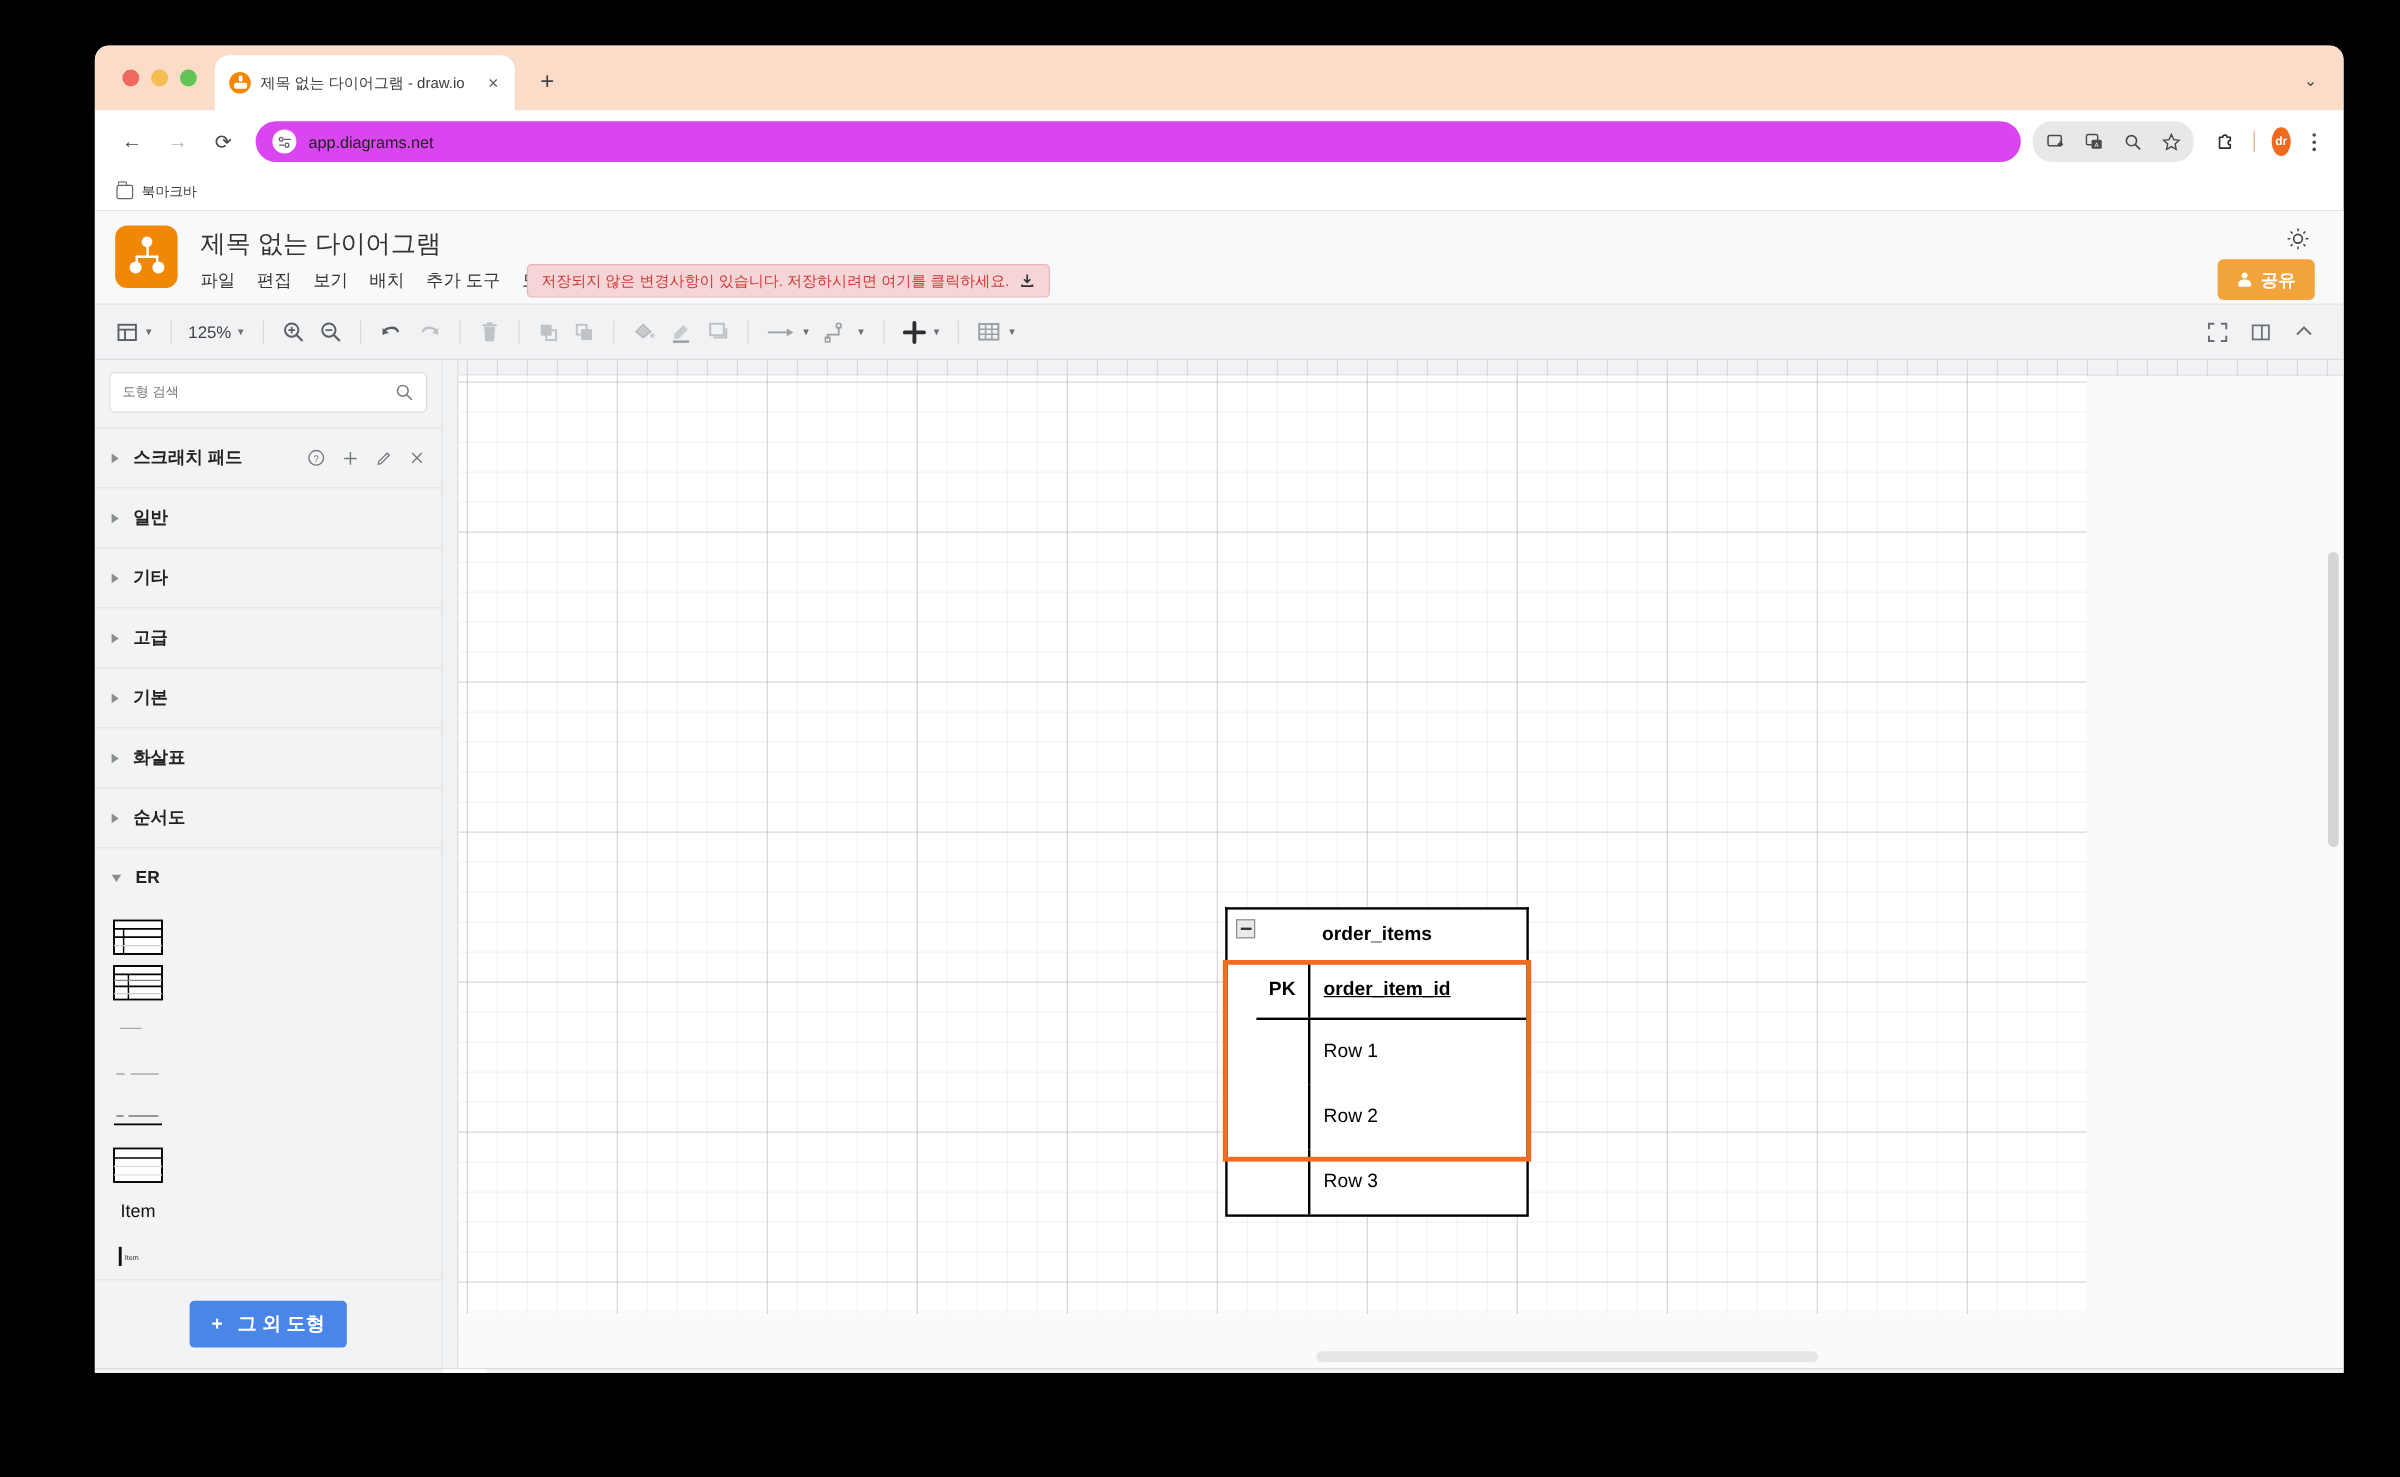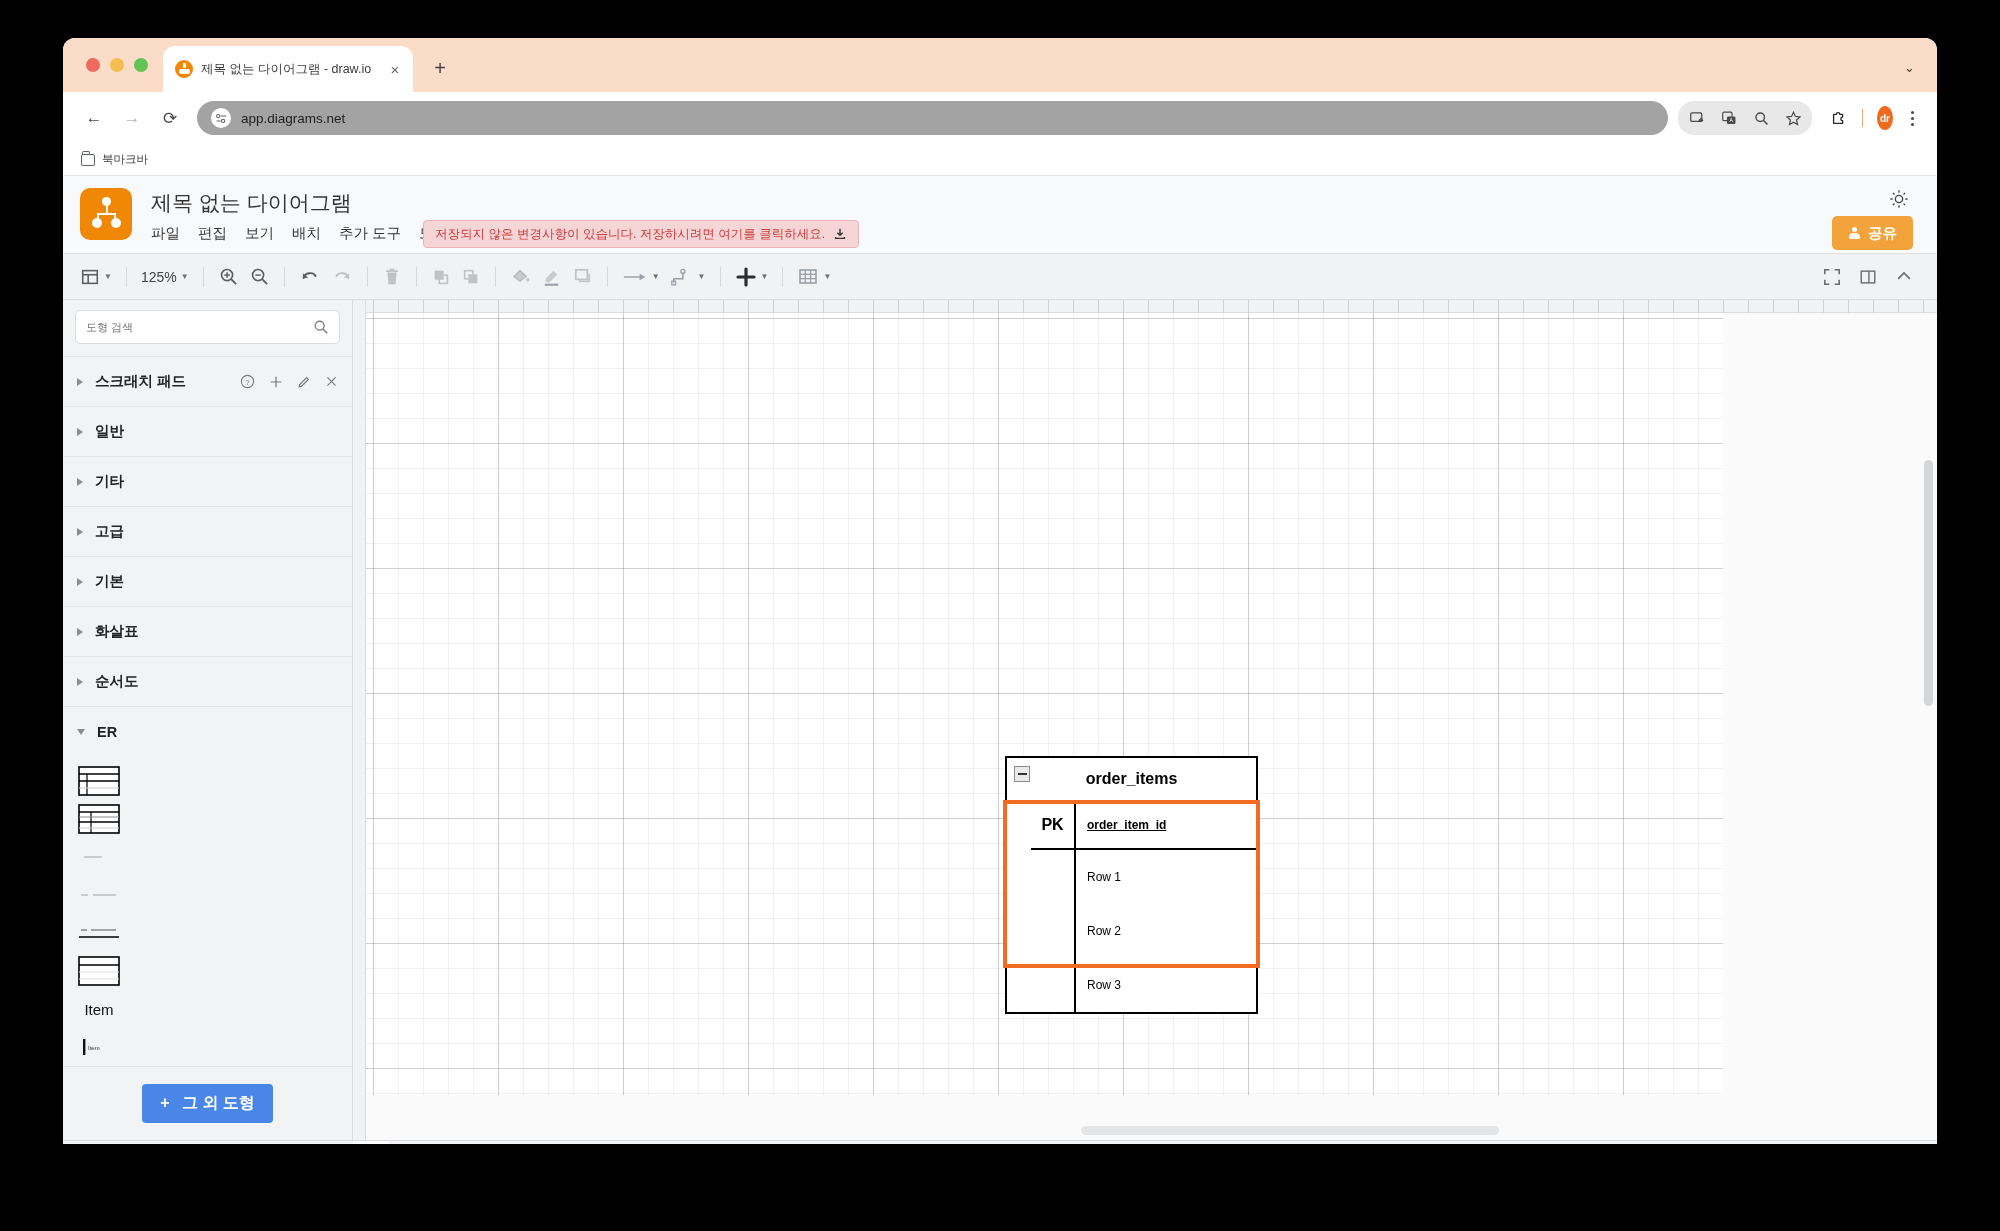--- a/index.html
+++ b/index.html
@@ -2,21 +2,21 @@
 <html><head>
 <meta charset="utf-8">
 <style>
   * { box-sizing: border-box; margin:0; padding:0; }
   html,body { width:2000px; height:1231px; background:#000; font-family:"Liberation Sans", sans-serif; }
 
   #root { position:relative; width:2000px; height:1231px; background:#000; overflow:hidden; }
 
   
   .browser {
-    position:absolute; left:63px; top:38px; width:1874px; height:1106px;
+    position:absolute; left:79px; top:38px; width:1874px; height:1106px;
     background:#fff; border-radius:12px 12px 0 0; overflow:hidden;
   }
   .tabstrip {
     position:relative; height:54px; background:#fadcc8; width:100%;
   }
   .traffic { position:absolute; left:23px; top:20px; display:flex; gap:10px; }
   .dot { width:14px; height:14px; border-radius:50%; }
   .dot.r{background:#ee6a5f;} .dot.y{background:#f5bd4f;} .dot.g{background:#61c454;}
 
   .tab {
@@ -41,21 +41,21 @@
   .newtab { position:absolute; left:364px; top:17px; width:26px;height:26px;
      display:flex;align-items:center;justify-content:center;font-size:20px;color:#444;line-height:1;}
   .winchevron{ position:absolute; right:22px; top:22px; color:#444; font-size:13px;}
 
   
   .navbar { position:relative; height:52px; background:#fff; display:flex; align-items:center; padding:0 14px;}
   .navbtn { width:34px;height:34px;display:flex;align-items:center;justify-content:center;
             color:#4a4a4a; font-size:17px; margin-right:4px;}
   .navbtn.dim { color:#b3b3b3; }
   .omnibox {
-    flex:1; height:34px; background:#a3a3a3; border-radius:17px; display:flex; align-items:center;
+    flex:1; height:34px; background:#d946ef; border-radius:17px; display:flex; align-items:center;
     padding:0 14px; margin:0 10px 0 6px; gap:10px;
   }
   .omni-icon{ width:20px;height:20px;border-radius:50%;background:#fff;display:flex;align-items:center;justify-content:center;}
   .omni-text{ font-size:13.5px; color:#202124; }
   .nav-right { display:flex; align-items:center; gap:2px; }
   .nav-pill { display:flex; align-items:center; background:#e8e8e8; border-radius:16px; padding:3px 4px; gap:2px;}
   .nicon { width:30px;height:28px; display:flex;align-items:center;justify-content:center; color:#4a4a4a; }
   .ext-sep{ width:1px;height:18px;background:#e8a877; margin:0 6px;}
   .profile{ width:16px;height:24px;border-radius:50%;background:#f06a1e;color:#fff;font-size:10px;
     display:flex;align-items:center;justify-content:center;font-weight:bold; margin:0 6px;}
@@ -164,21 +164,21 @@
   .er-collapse { position:absolute; left:7px; top:8px; width:16px;height:16px; background:#eaeaea;
      border:1px solid #8b8b8b; display:flex;align-items:center;justify-content:center;}
   .er-collapse i{ display:block; width:9px;height:1.6px;background:#333;}
   .er-title{ font-size:16px; font-weight:bold; color:#000; }
   .er-rows{ border:2px solid #000; position:relative; }
   .er-row { height:54px; display:flex; align-items:center;margin-left:24px; }
   .er-row.first{ height:48px; border-bottom:2px solid #000; }
   .er-key { width:45px; text-align:center; font-size:16px; font-weight:bold; color:#000;
      border-right:2px solid #000; align-self:stretch; display:flex;align-items:center;justify-content:center;}
   .er-key.empty{ color:transparent; }
-  .er-val{ padding-left:11px; font-size:12px; color:#000;}
+  .er-val{ padding-left:11px; font-size:16px; color:#000;}
   .er-val.pk{ font-weight:bold; text-decoration:underline; }
   .er-select { position:absolute; left:637px; top:487px; width:257px; height:168px;
      border:4px solid #f26b21; pointer-events:none; }
 
   .vscroll{ position:absolute; right:4px; top:160px; width:9px; height:246px; background:#d4d6d8; border-radius:5px;}
   .hscroll{ position:absolute; left:728px; bottom:5px; width:418px; height:9px; background:#e4e5e6; border-radius:5px;}
 
   
   .app-footer{ position:relative; height:48px; background:#f1f3f4; border-top:1px solid #dadce0;
      display:flex; align-items:center; padding-left:290px; }

